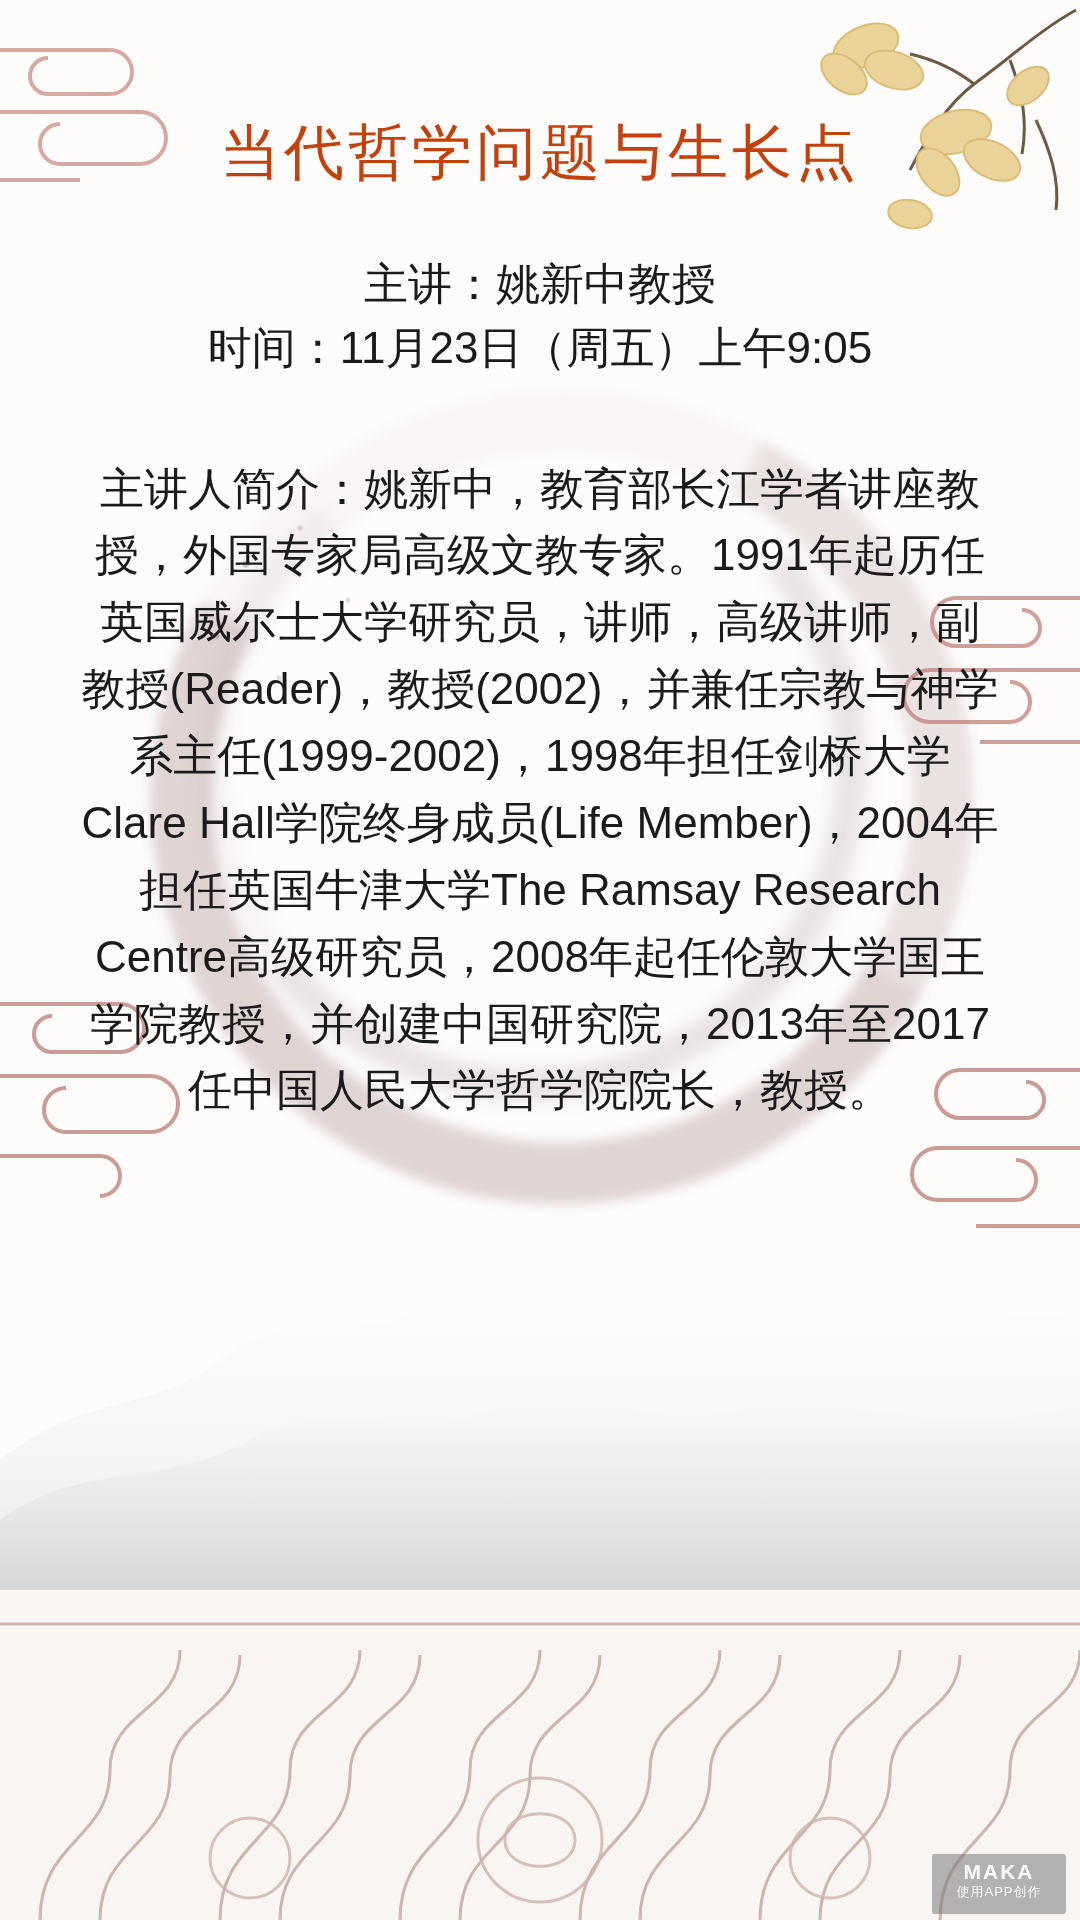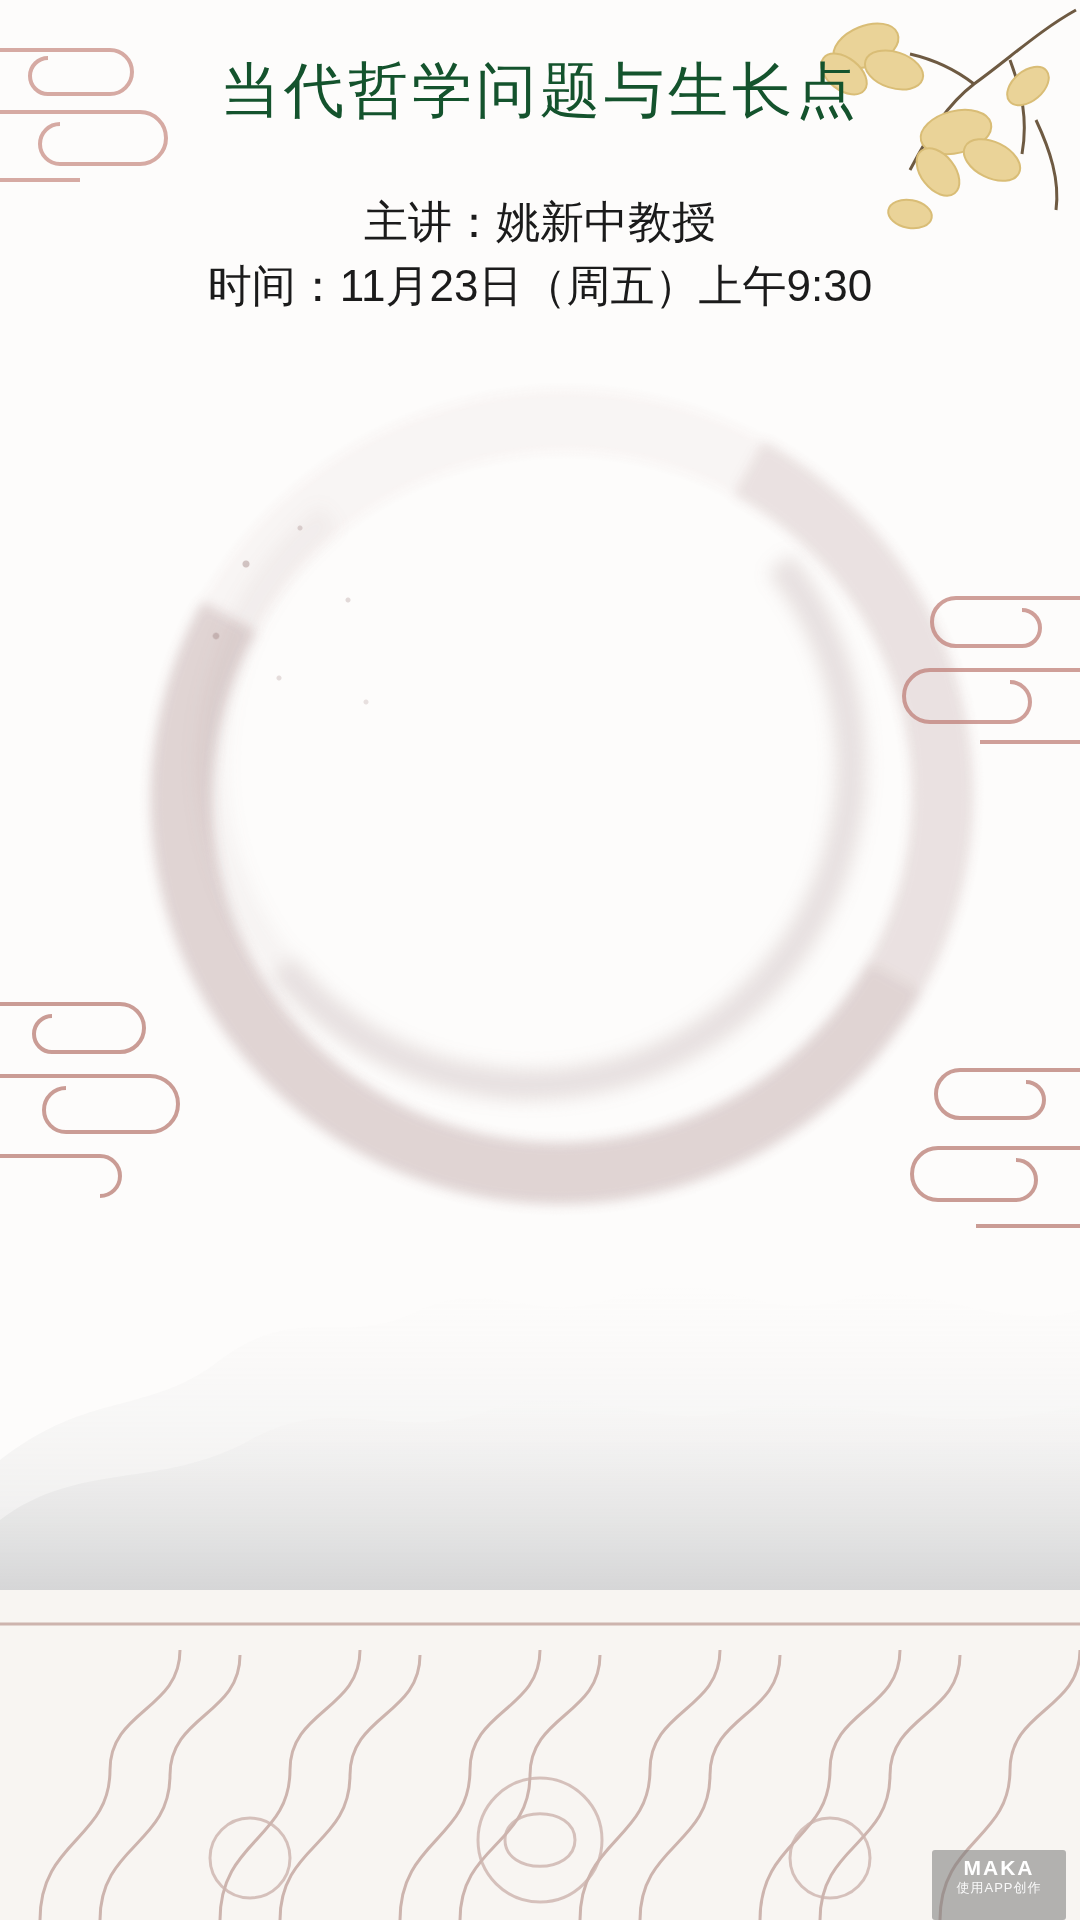--- a/index.html
+++ b/index.html
@@ -103,27 +103,27 @@
   
   .content {
     position: relative;
     z-index: 5;
     width: 1080px;
     color: #1d1d1d;
     text-align: center;
   }
 
   .title {
-    margin: 8px;
-    padding-top: 50px;
+    margin: 0;
+    padding-top: 120px;
     font-size: 60px;
     font-weight: 400;
     letter-spacing: 4px;
     line-height: 1.1;
-    color: #14532d;
+    color: #c2410c;
   }
 
   .meta {
     margin-top: 66px;
     font-size: 44px;
     line-height: 1.45;
     font-weight: 400;
     color: #1b1b1b;
     text-align: center;
   }
@@ -136,24 +136,24 @@
     line-height: 1.52;
     text-align: center;
     color: #1b1b1b;
     word-break: break-word;
   }
 
   
   .watermark {
     position: absolute;
     right: 14px;
-    bottom: 0;
+    bottom: 6px;
     z-index: 10;
     width: 134px;
-    padding: 6px 0 23px;
+    padding: 6px 0 13px;
     text-align: center;
     background: rgba(120, 120, 120, 0.55);
     border-radius: 3px;
     color: #ffffff;
   }
   .watermark .wm-logo {
     font-size: 21px;
     font-weight: 700;
     letter-spacing: 2px;
     line-height: 1.15;
@@ -265,23 +265,24 @@
       <ellipse cx="150" cy="214" rx="22" ry="14" transform="rotate(10 150 214)"></ellipse>
     </g>
   </svg>
 
   <div class="content">
 
     <h1 class="title">当代哲学问题与生长点</h1>
 
     <div class="meta">
       <div>主讲：姚新中教授</div>
-      <div>时间：11月23日（周五）上午9:30</div>
+      <div>时间：11月23日（周五）上午9:05</div>
     </div>
 
+    <div class="bio">主讲人简介：姚新中，教育部长江学者讲座教授，外国专家局高级文教专家。1991年起历任英国威尔士大学研究员，讲师，高级讲师，副教授(Reader)，教授(2002)，并兼任宗教与神学系主任(1999-2002)，1998年担任剑桥大学Clare Hall学院终身成员(Life Member)，2004年担任英国牛津大学The Ramsay Research Centre高级研究员，2008年起任伦敦大学国王学院教授，并创建中国研究院，2013年至2017任中国人民大学哲学院院长，教授。</div>
 
   </div>
 
   <div class="watermark">
     <div class="wm-logo">MAKA</div>
     <div class="wm-sub">使用APP创作</div>
   </div>
 
 </div>
 

